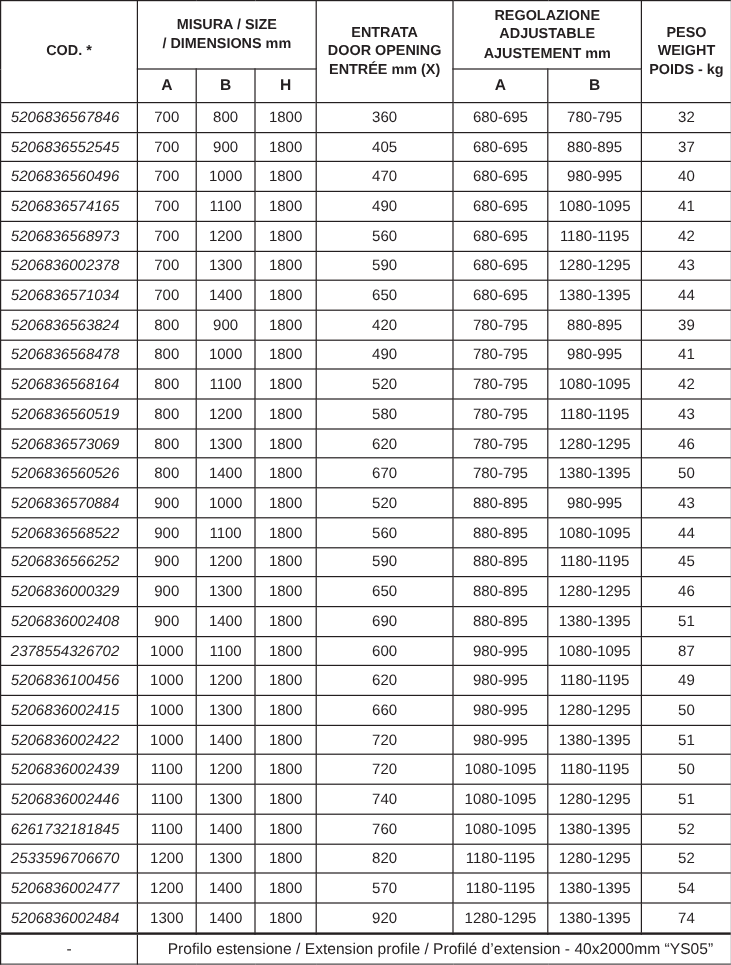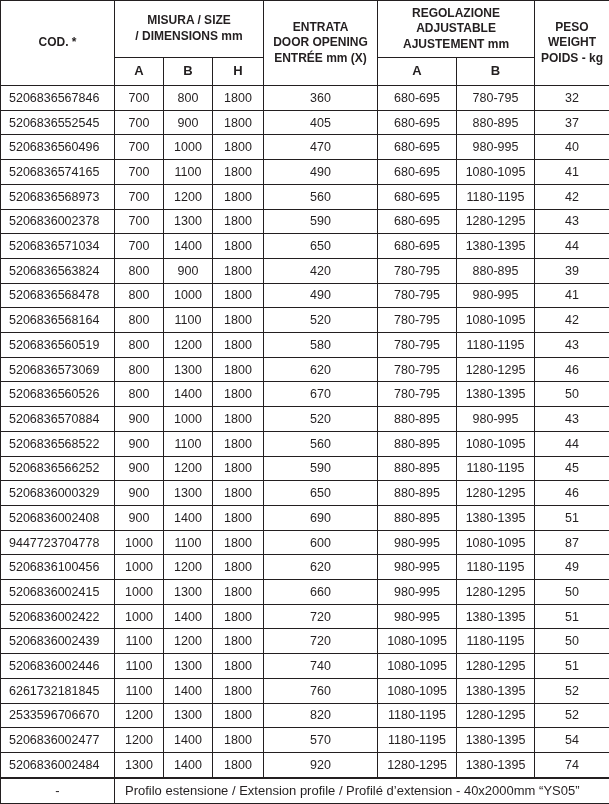--- a/index.html
+++ b/index.html
@@ -33,29 +33,30 @@
     font-size: 12.5px;
     text-align: center;
     vertical-align: middle;
     height: 24.7px;
     font-weight: normal;
   }
   tbody td.cod-cell {
     text-align: left;
     padding-left: 8px;
     font-size: 12.5px;
+    font-style: italic;
   }
   tfoot td {
     border-top: 2px solid #231f20;
     font-size: 13px;
     height: 26px;
     vertical-align: middle;
   }
   tfoot td.dash-cell { text-align: center; }
-  tfoot td.note-cell { text-align: left; padding-left: 10px; margin-top: 20px; }
+  tfoot td.note-cell { text-align: center; padding-left: 10px; margin-top: 20px; }
 </style>
 </head>
 <body>
 
 <div class="table-wrap">
   <table>
     <colgroup>
       <col style="width:114px">
       <col style="width:49px">
       <col style="width:49px">
@@ -263,21 +264,21 @@
           <td class="cod-cell">5206836002408</td>
           <td>900</td>
           <td>1400</td>
           <td>1800</td>
           <td>690</td>
           <td>880-895</td>
           <td>1380-1395</td>
           <td>51</td>
         </tr>
         <tr>
-          <td class="cod-cell">9447723704778</td>
+          <td class="cod-cell">2378554326702</td>
           <td>1000</td>
           <td>1100</td>
           <td>1800</td>
           <td>600</td>
           <td>980-995</td>
           <td>1080-1095</td>
           <td>87</td>
         </tr>
         <tr>
           <td class="cod-cell">5206836100456</td>

